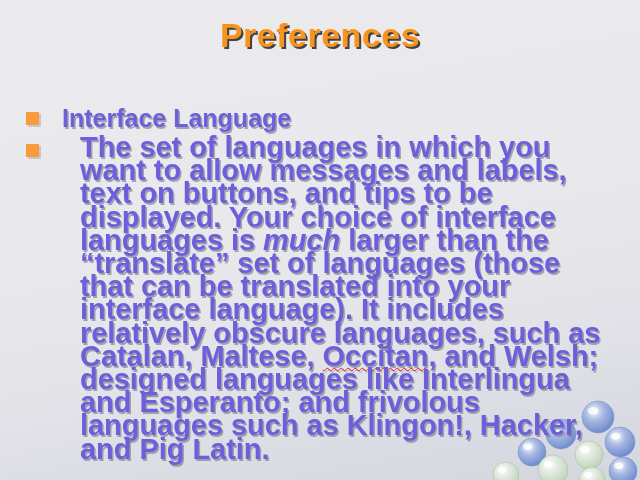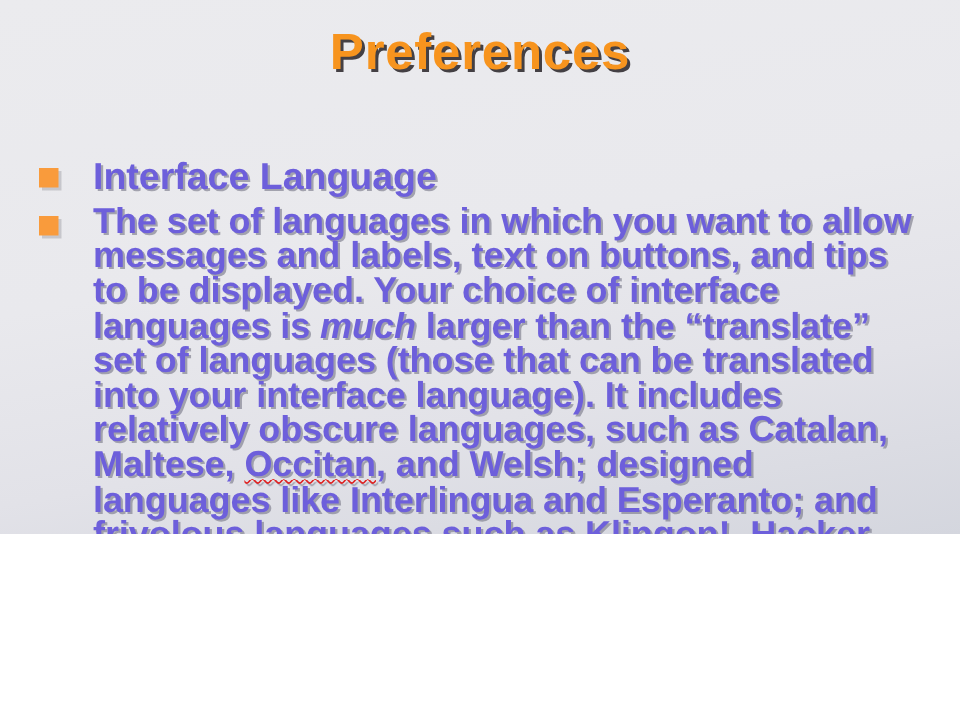--- a/index.html
+++ b/index.html
@@ -9,21 +9,21 @@
   body {
     width: 640px;
     height: 480px;
     overflow: hidden;
     font-family: "Liberation Sans", sans-serif;
   }
 
   #slide {
     position: relative;
     width: 640px;
-    height: 356px;
+    height: 480px;
     background: linear-gradient(170deg, #ebebee 0%, #e9e9ed 45%, #e2e2e8 72%, #d4d6de 100%);
     overflow: hidden;
     text-decoration: underline;
   }
 
   
   #bubbles {
     position: absolute;
     left: 0; top: 0;
     width: 640px; height: 480px;
@@ -76,23 +76,24 @@
     font-weight: bold;
     text-shadow: 1.5px 1.5px 0 rgba(125,125,140,0.65);
   }
 
   .level1 .btext {
     font-size: 25px;
     line-height: 31px;
   }
 
   .level2 .btext {
-    font-size: 24px;
+    font-size: 29px;
     line-height: 23.2px;
     letter-spacing: -0.05px;
+    margin-left: 18px;
   }
 
   .em-italic {
     font-style: italic;
   }
 
   .misspelled {
     
     text-decoration: underline;
     text-decoration-color: #e02020;

